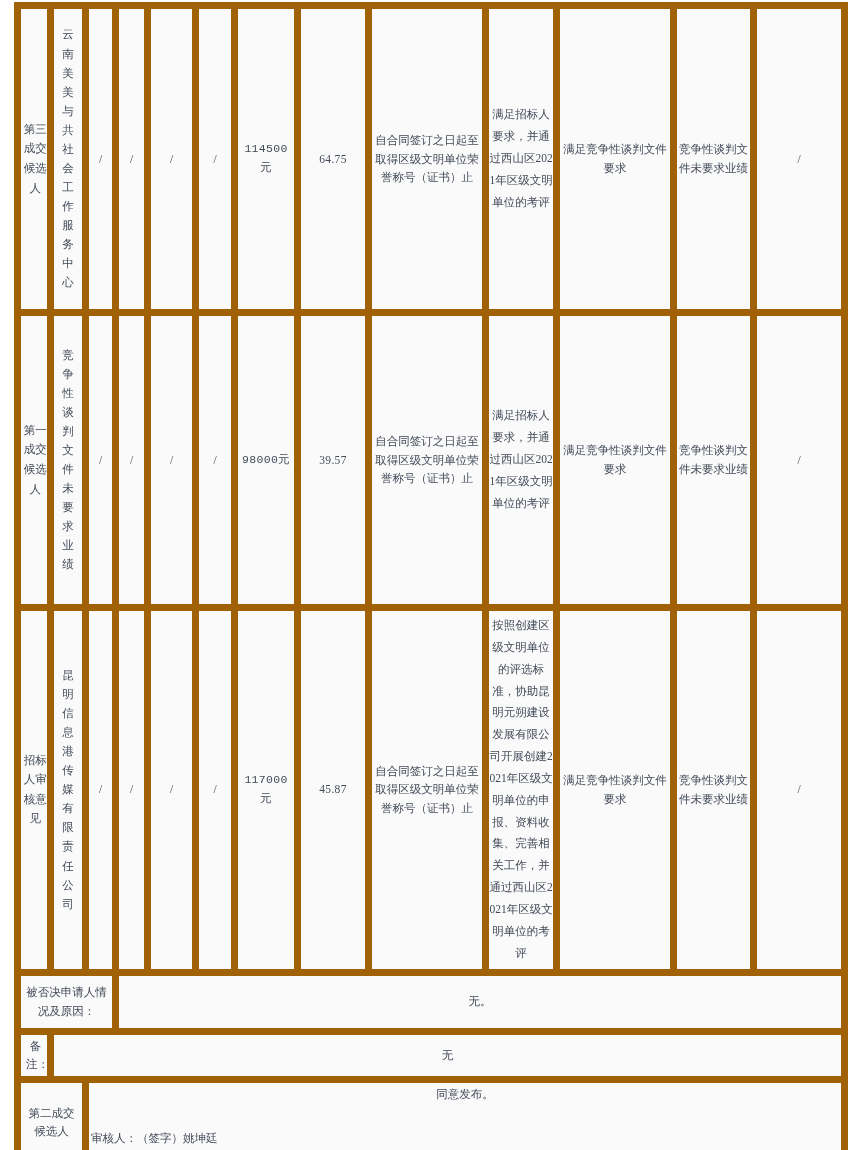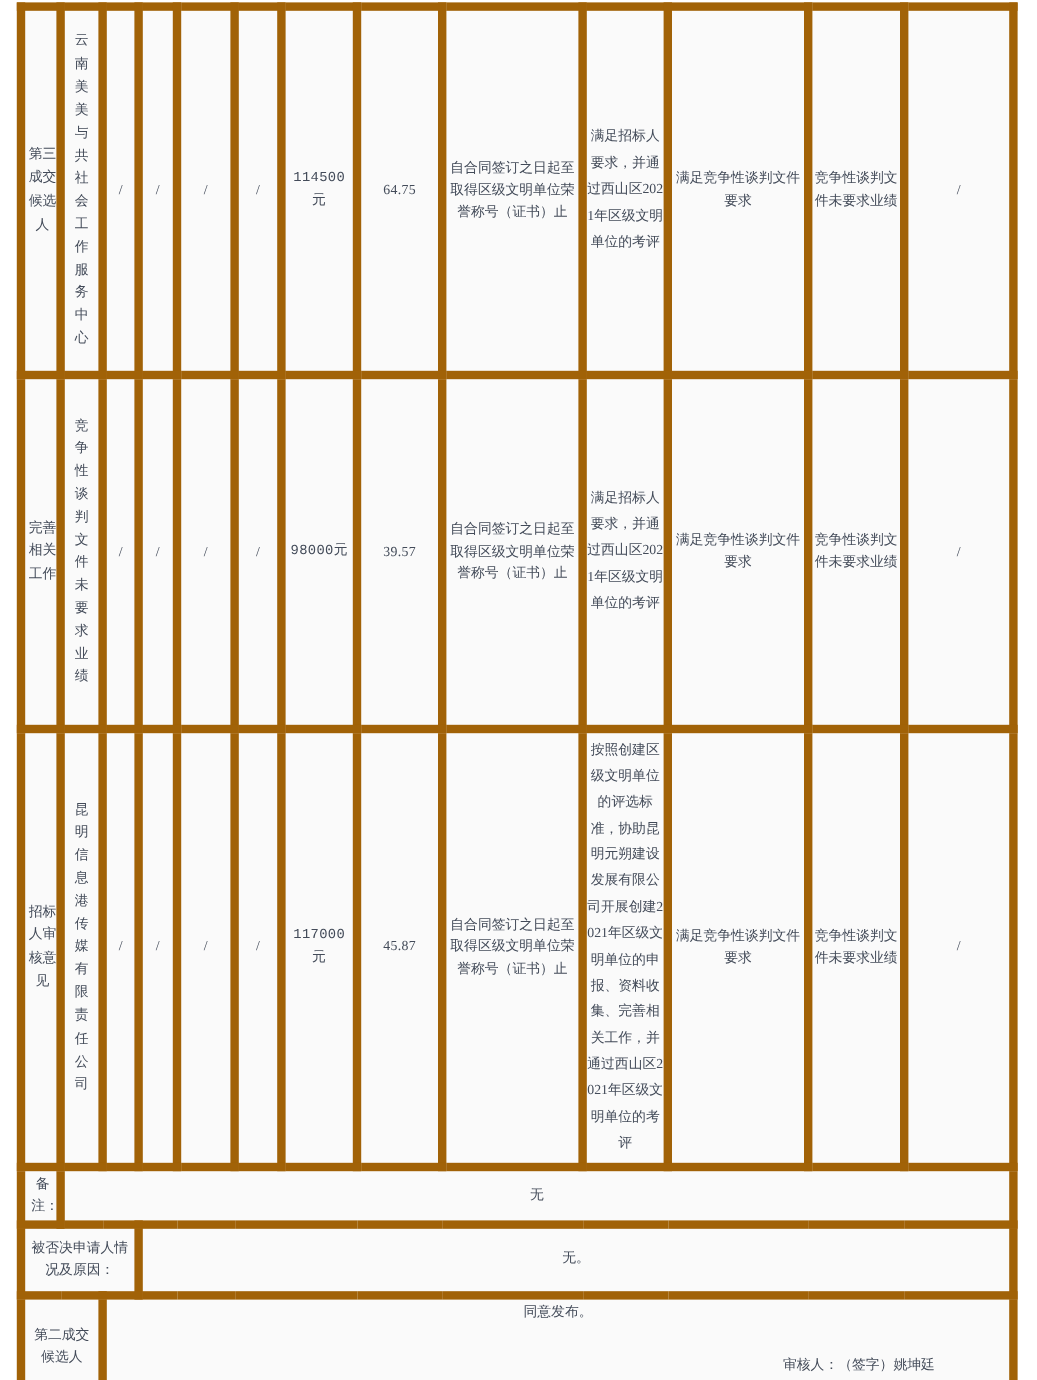--- a/index.html
+++ b/index.html
@@ -66,21 +66,21 @@
   td.score { font-size: 11.5px; letter-spacing: .3px; border-radius: 11px; }
   td.para { padding: 4px 7px; line-height: 1.9; }
   td.para.narrow { padding: 4px 0; line-height: 1.9; }
 
   td.left { text-align: left; }
   td.foot-label { padding: 6px 6px; line-height: 1.75; }
   td.foot-body { text-align: left; padding: 7px 9px; line-height: 1.75; }
 
   .sign-line {
     display: block;
-    text-align: right;
+    text-align: left;
     margin-top: 26px;
     padding-right: 60px;
   }
 </style>
 </head>
 <body>
 
 <div id="sheet">
 
   <table class="bid-table">
@@ -117,21 +117,21 @@
         <td class="para narrow">满足招标人要求，并通过西山区2021年区级文明单位的考评</td>
         <td class="para">
           <span>满足竞争性谈判文件要求</span>
         </td>
         <td class="para">竞争性谈判文件未要求业绩</td>
         <td class="slash">/</td>
       </tr>
 
       <tr style="height:295px">
         <td class="vert label2">
-          <span class="vtext2">完善相关工作</span>
+          <span class="vtext2">第一成交候选人</span>
         </td>
         <td class="vert">
           <span class="vtext">竞争性谈判文件未要求业绩</span>
         </td>
         <td class="slash">/</td>
         <td class="slash">/</td>
         <td class="slash">/</td>
         <td class="slash">/</td>
         <td class="money">98000元</td>
         <td class="score">39.57</td>
@@ -155,28 +155,28 @@
         <td class="slash">/</td>
         <td class="money">117000元</td>
         <td class="score">45.87</td>
         <td class="para">自合同签订之日起至取得区级文明单位荣誉称号（证书）止</td>
         <td class="para narrow">按照创建区级文明单位的评选标准，协助昆明元朔建设发展有限公司开展创建2021年区级文明单位的申报、资料收集、完善相关工作，并通过西山区2021年区级文明单位的考评</td>
         <td class="para">满足竞争性谈判文件要求</td>
         <td class="para">竞争性谈判文件未要求业绩</td>
         <td class="slash">/</td>
       </tr>
 
+      <tr style="height:59px">
+        <td class="foot-label" colspan="3">被否决申请人情况及原因：</td>
+        <td class="left foot-body" colspan="10">无。</td>
+      </tr>
+
       <tr style="height:31px">
         <td class="left foot-label" colspan="1" style="padding-left:5px">备注：</td>
         <td class="left foot-body" colspan="12">无</td>
-      </tr>
-
-      <tr style="height:59px">
-        <td class="foot-label" colspan="3">被否决申请人情况及原因：</td>
-        <td class="left foot-body" colspan="10">无。</td>
       </tr>
 
       <tr style="height:86px">
         <td class="foot-label" colspan="2">第二成交候选人</td>
         <td class="left foot-body" colspan="11" style="vertical-align:top">
           <span>同意发布。</span>
           <span class="sign-line">审核人：（签字）姚坤廷</span>
         </td>
       </tr>
 

